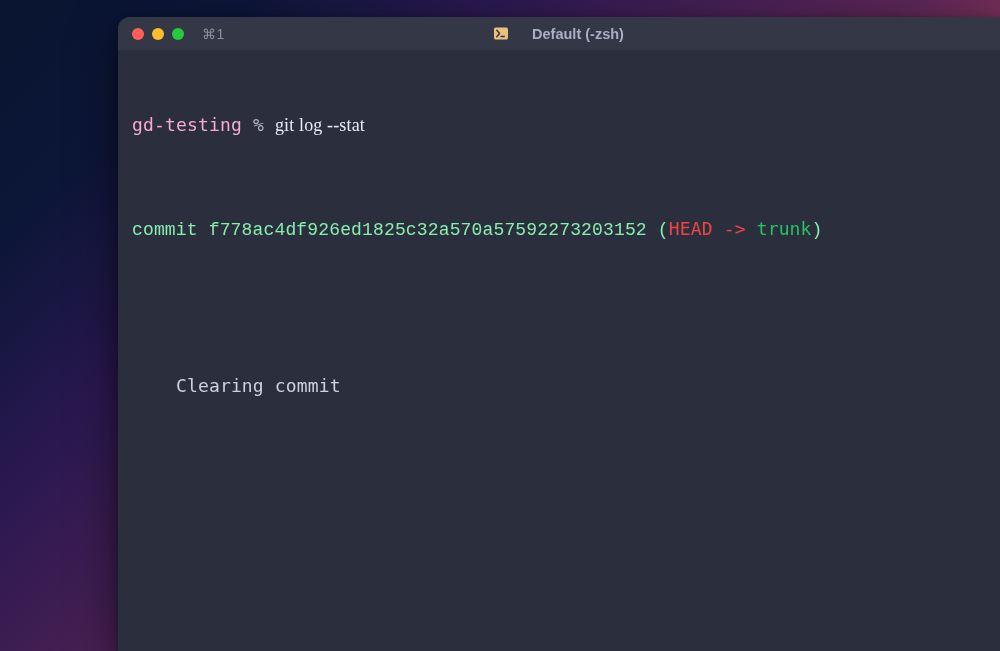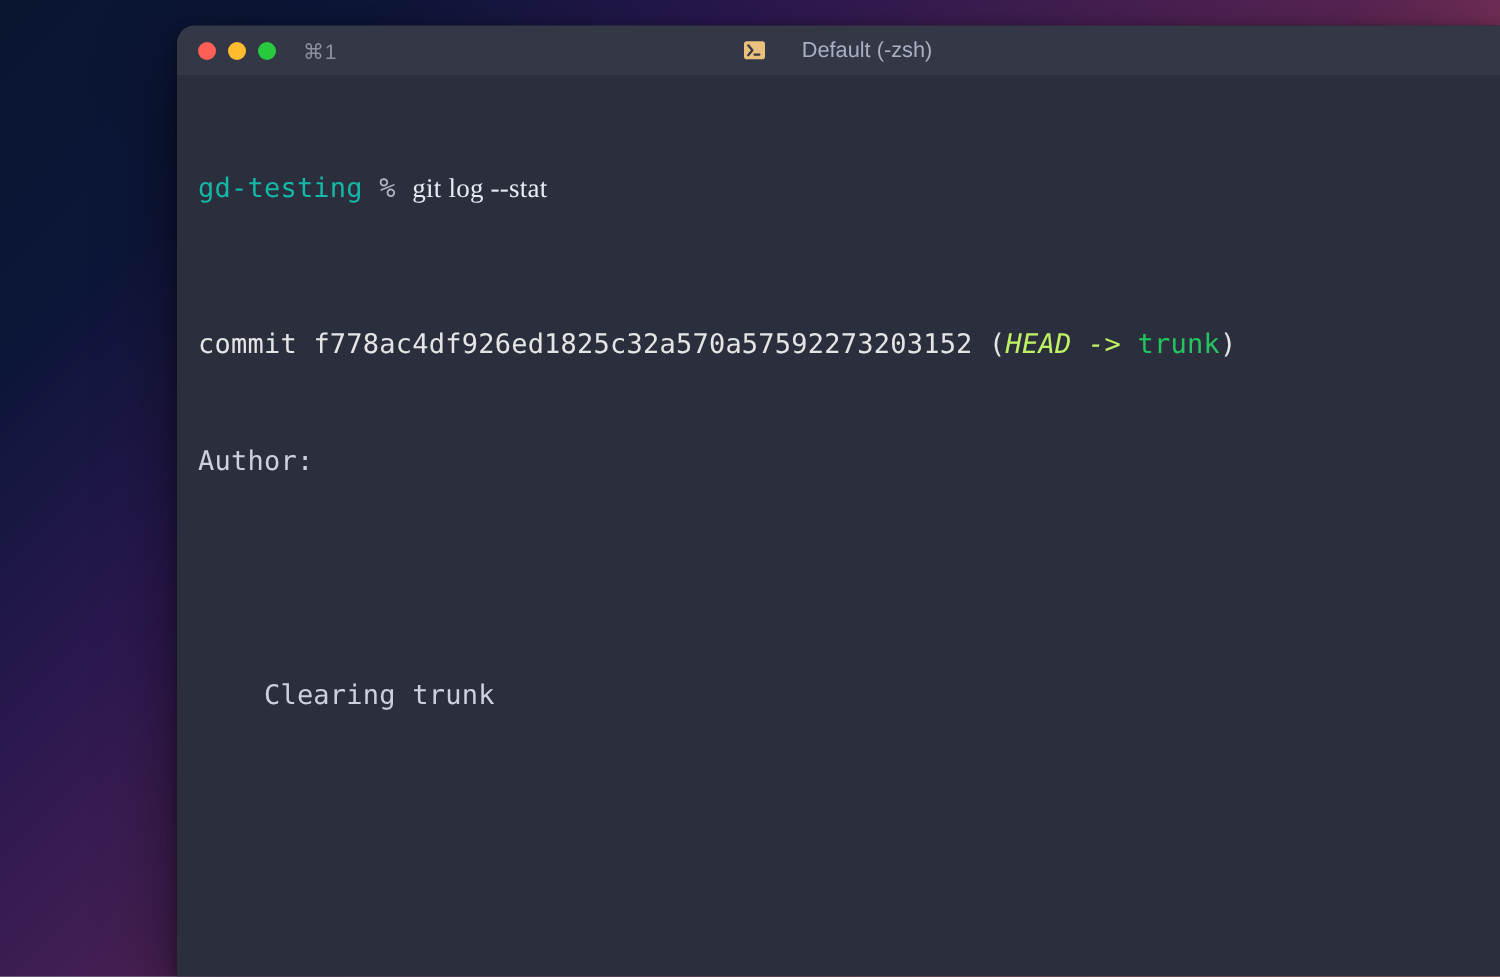--- a/index.html
+++ b/index.html
@@ -46,45 +46,45 @@
   }
   .title-center {
     position: absolute;
     left: 0; right: 0;
     display: flex;
     align-items: center;
     justify-content: center;
     gap: 24px;
     font-family: -apple-system, "SF Pro", sans-serif;
     font-size: 14.5px;
-    font-weight: 400;
+    font-weight: 700;
     color: #a9afc4;
     pointer-events: none;
   }
   .title-icon {
     width: 14px; height: 14px;
     display: inline-flex;
     align-items: center;
     justify-content: center;
   }
   .terminal {
     flex: 1;
     padding: 10px 14px 12px 14px;
     font-size: 18px;
     line-height: 26px;
     color: #cdd1de;
     white-space: pre;
     letter-spacing: 0.15px;
   }
   .line { white-space: pre; }
-  .c-prompt { color: #14b8a6; }
+  .c-prompt { color: #f9a8d4; }
   .c-cmd { color: #e8ebf4; font-family: Liberation Serif, serif; }
-  .c-yellow { color: #e5e5e5; }
+  .c-yellow { color: #86efac; font-family: Liberation Mono, monospace; }
   .c-green  { color: #22c55e; }
-  .c-cyan   { color: #bef264; font-style: italic; }
+  .c-cyan   { color: #ef4444; }
   .muted    { color: #b0b5c6; }
 </style>
 </head>
 <body>
 
 <div class="window">
 
   <div class="titlebar">
     <div class="traffic-lights">
       <span class="dot red"></span>
@@ -101,23 +101,22 @@
         </svg>
       </span>
       <span>Default (-zsh)</span>
     </div>
   </div>
 
   <div class="terminal">
     <div class="line"><span class="c-prompt">gd-testing</span> <span class="muted">%</span> <span class="c-cmd">git log --stat</span></div>
 
     <div class="line"><span class="c-yellow">commit</span> <span class="c-yellow">f778ac4df926ed1825c32a570a57592273203152</span> <span class="c-yellow">(</span><span class="c-cyan">HEAD -&gt; </span><span class="c-green">trunk</span><span class="c-yellow">)</span></div>
-    <div class="line"><span>Author:</span></div>
     <div class="line">&nbsp;</div>
-    <div class="line">    <span>Clearing trunk</span></div>
+    <div class="line">    <span>Clearing commit</span></div>
     <div class="line">&nbsp;</div>
     
     
     
     
 
     
     
     
     

